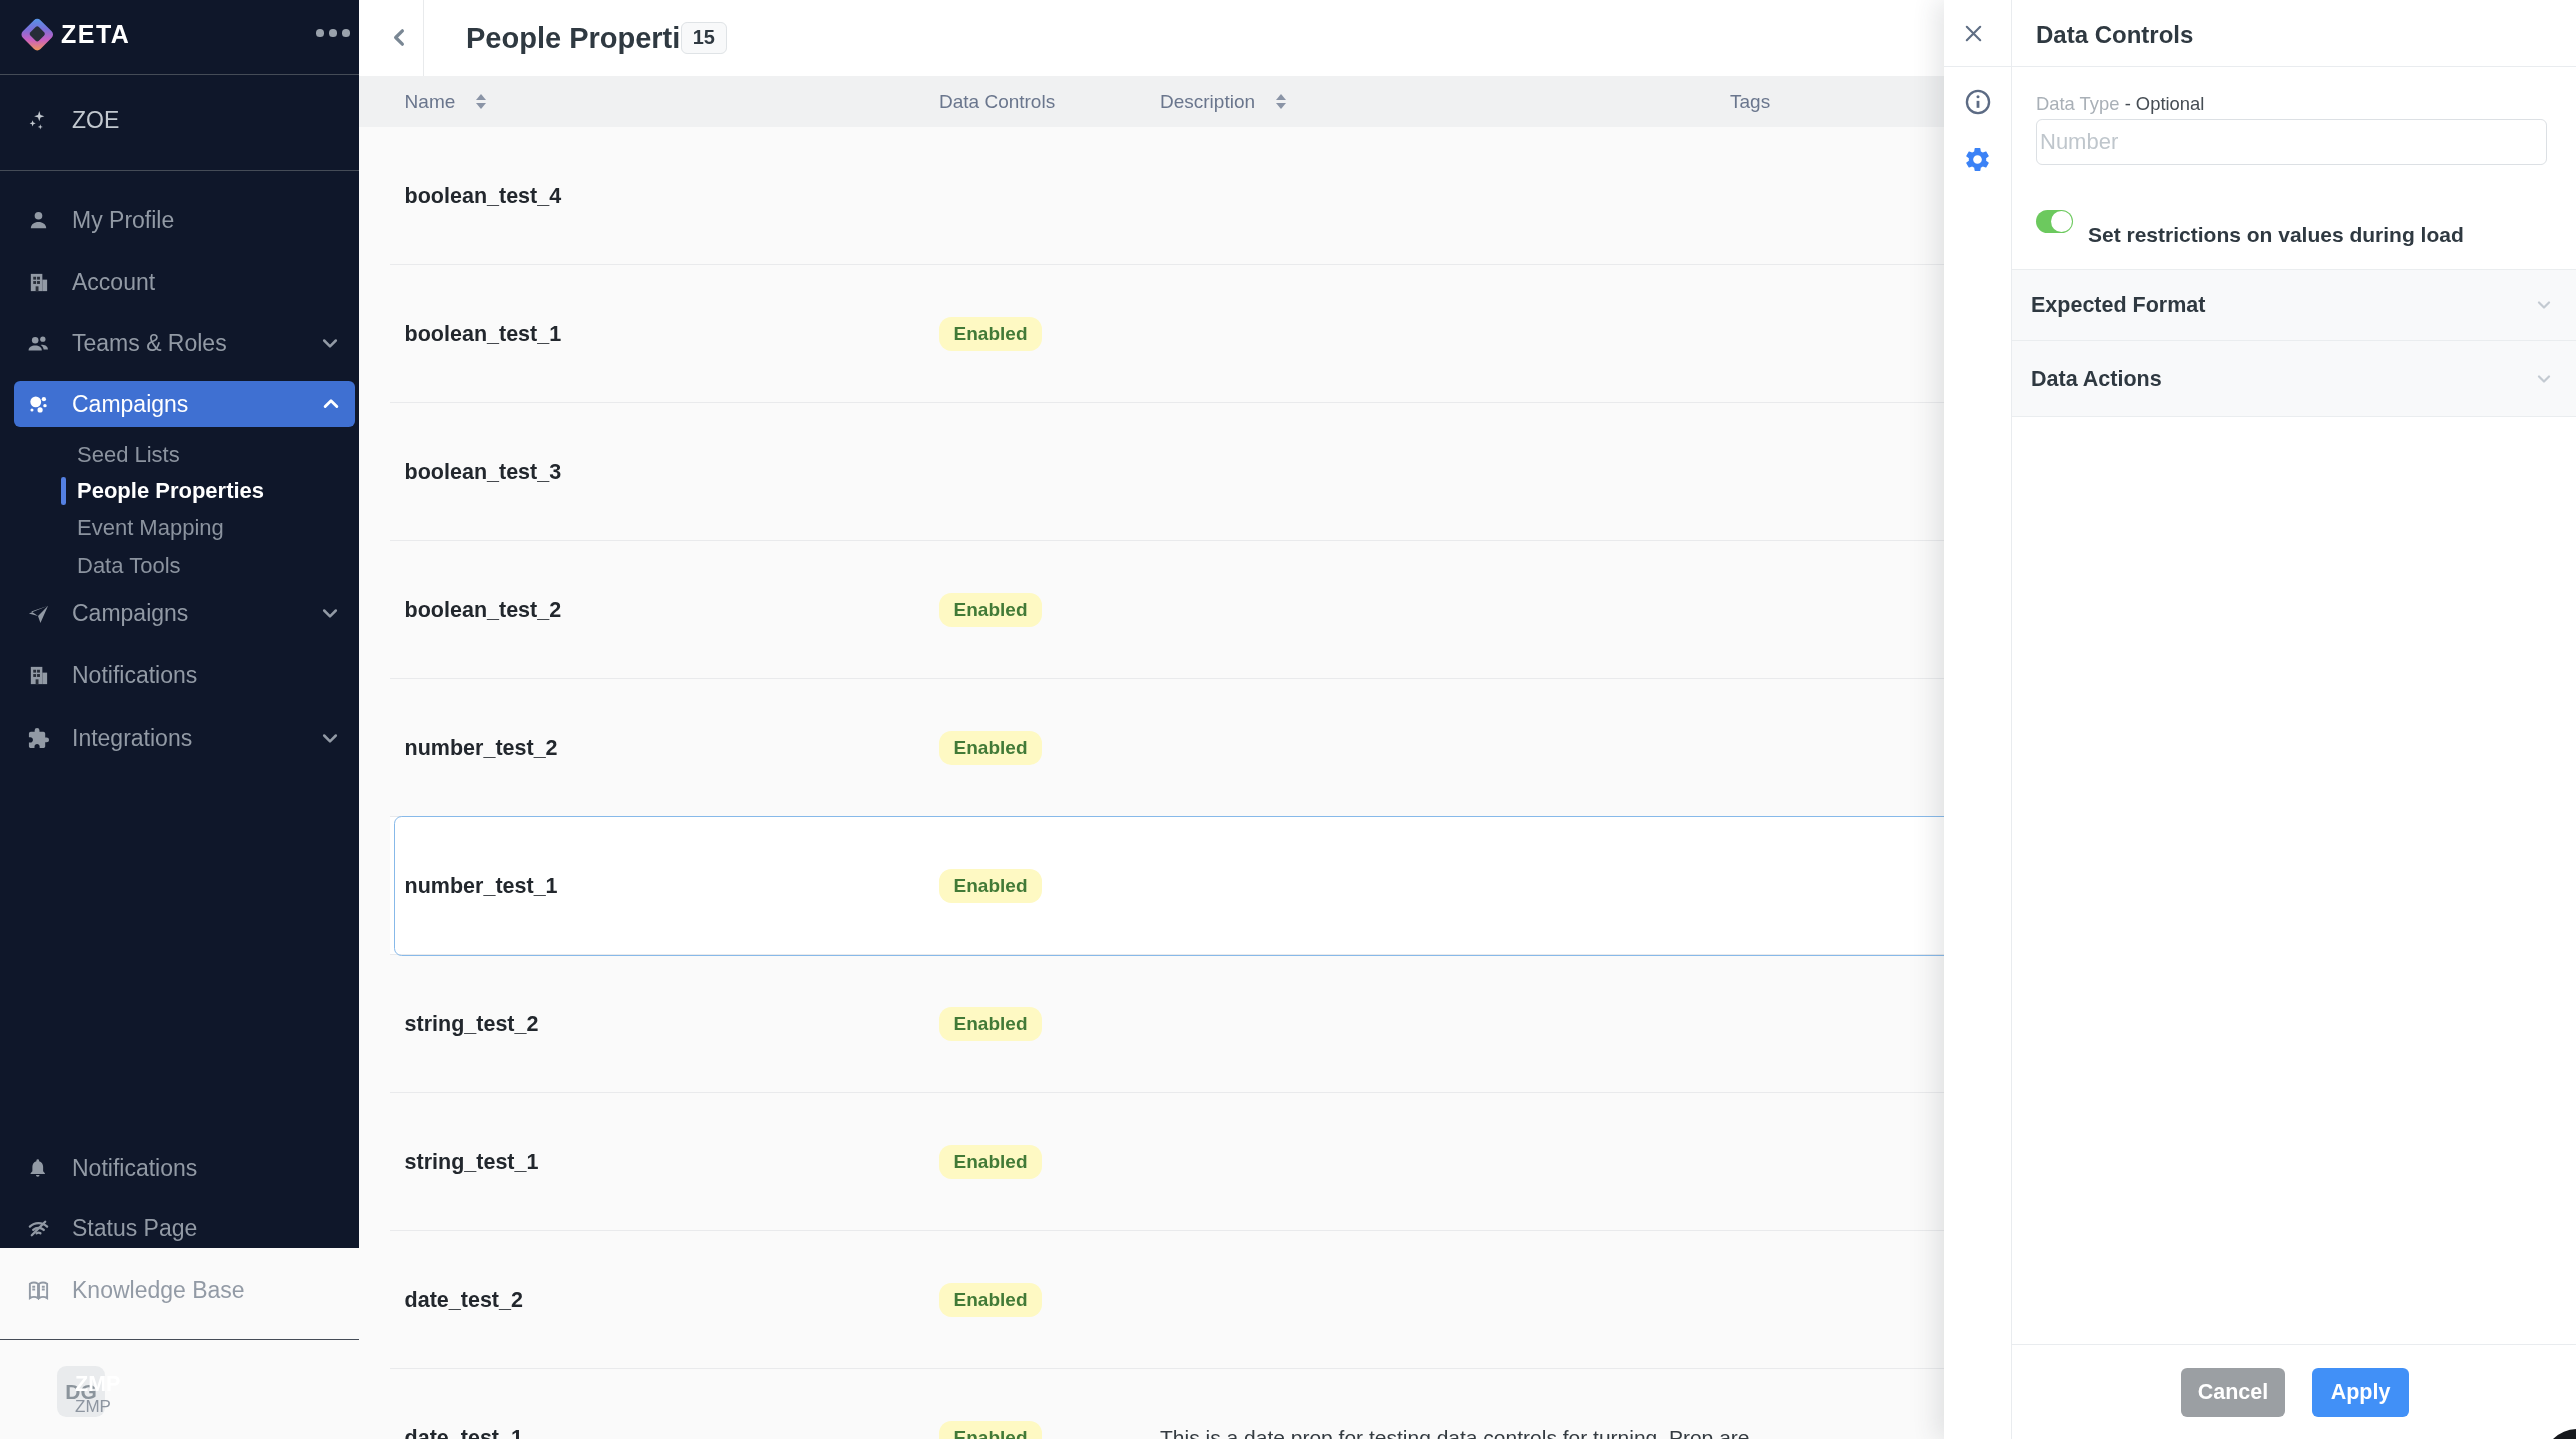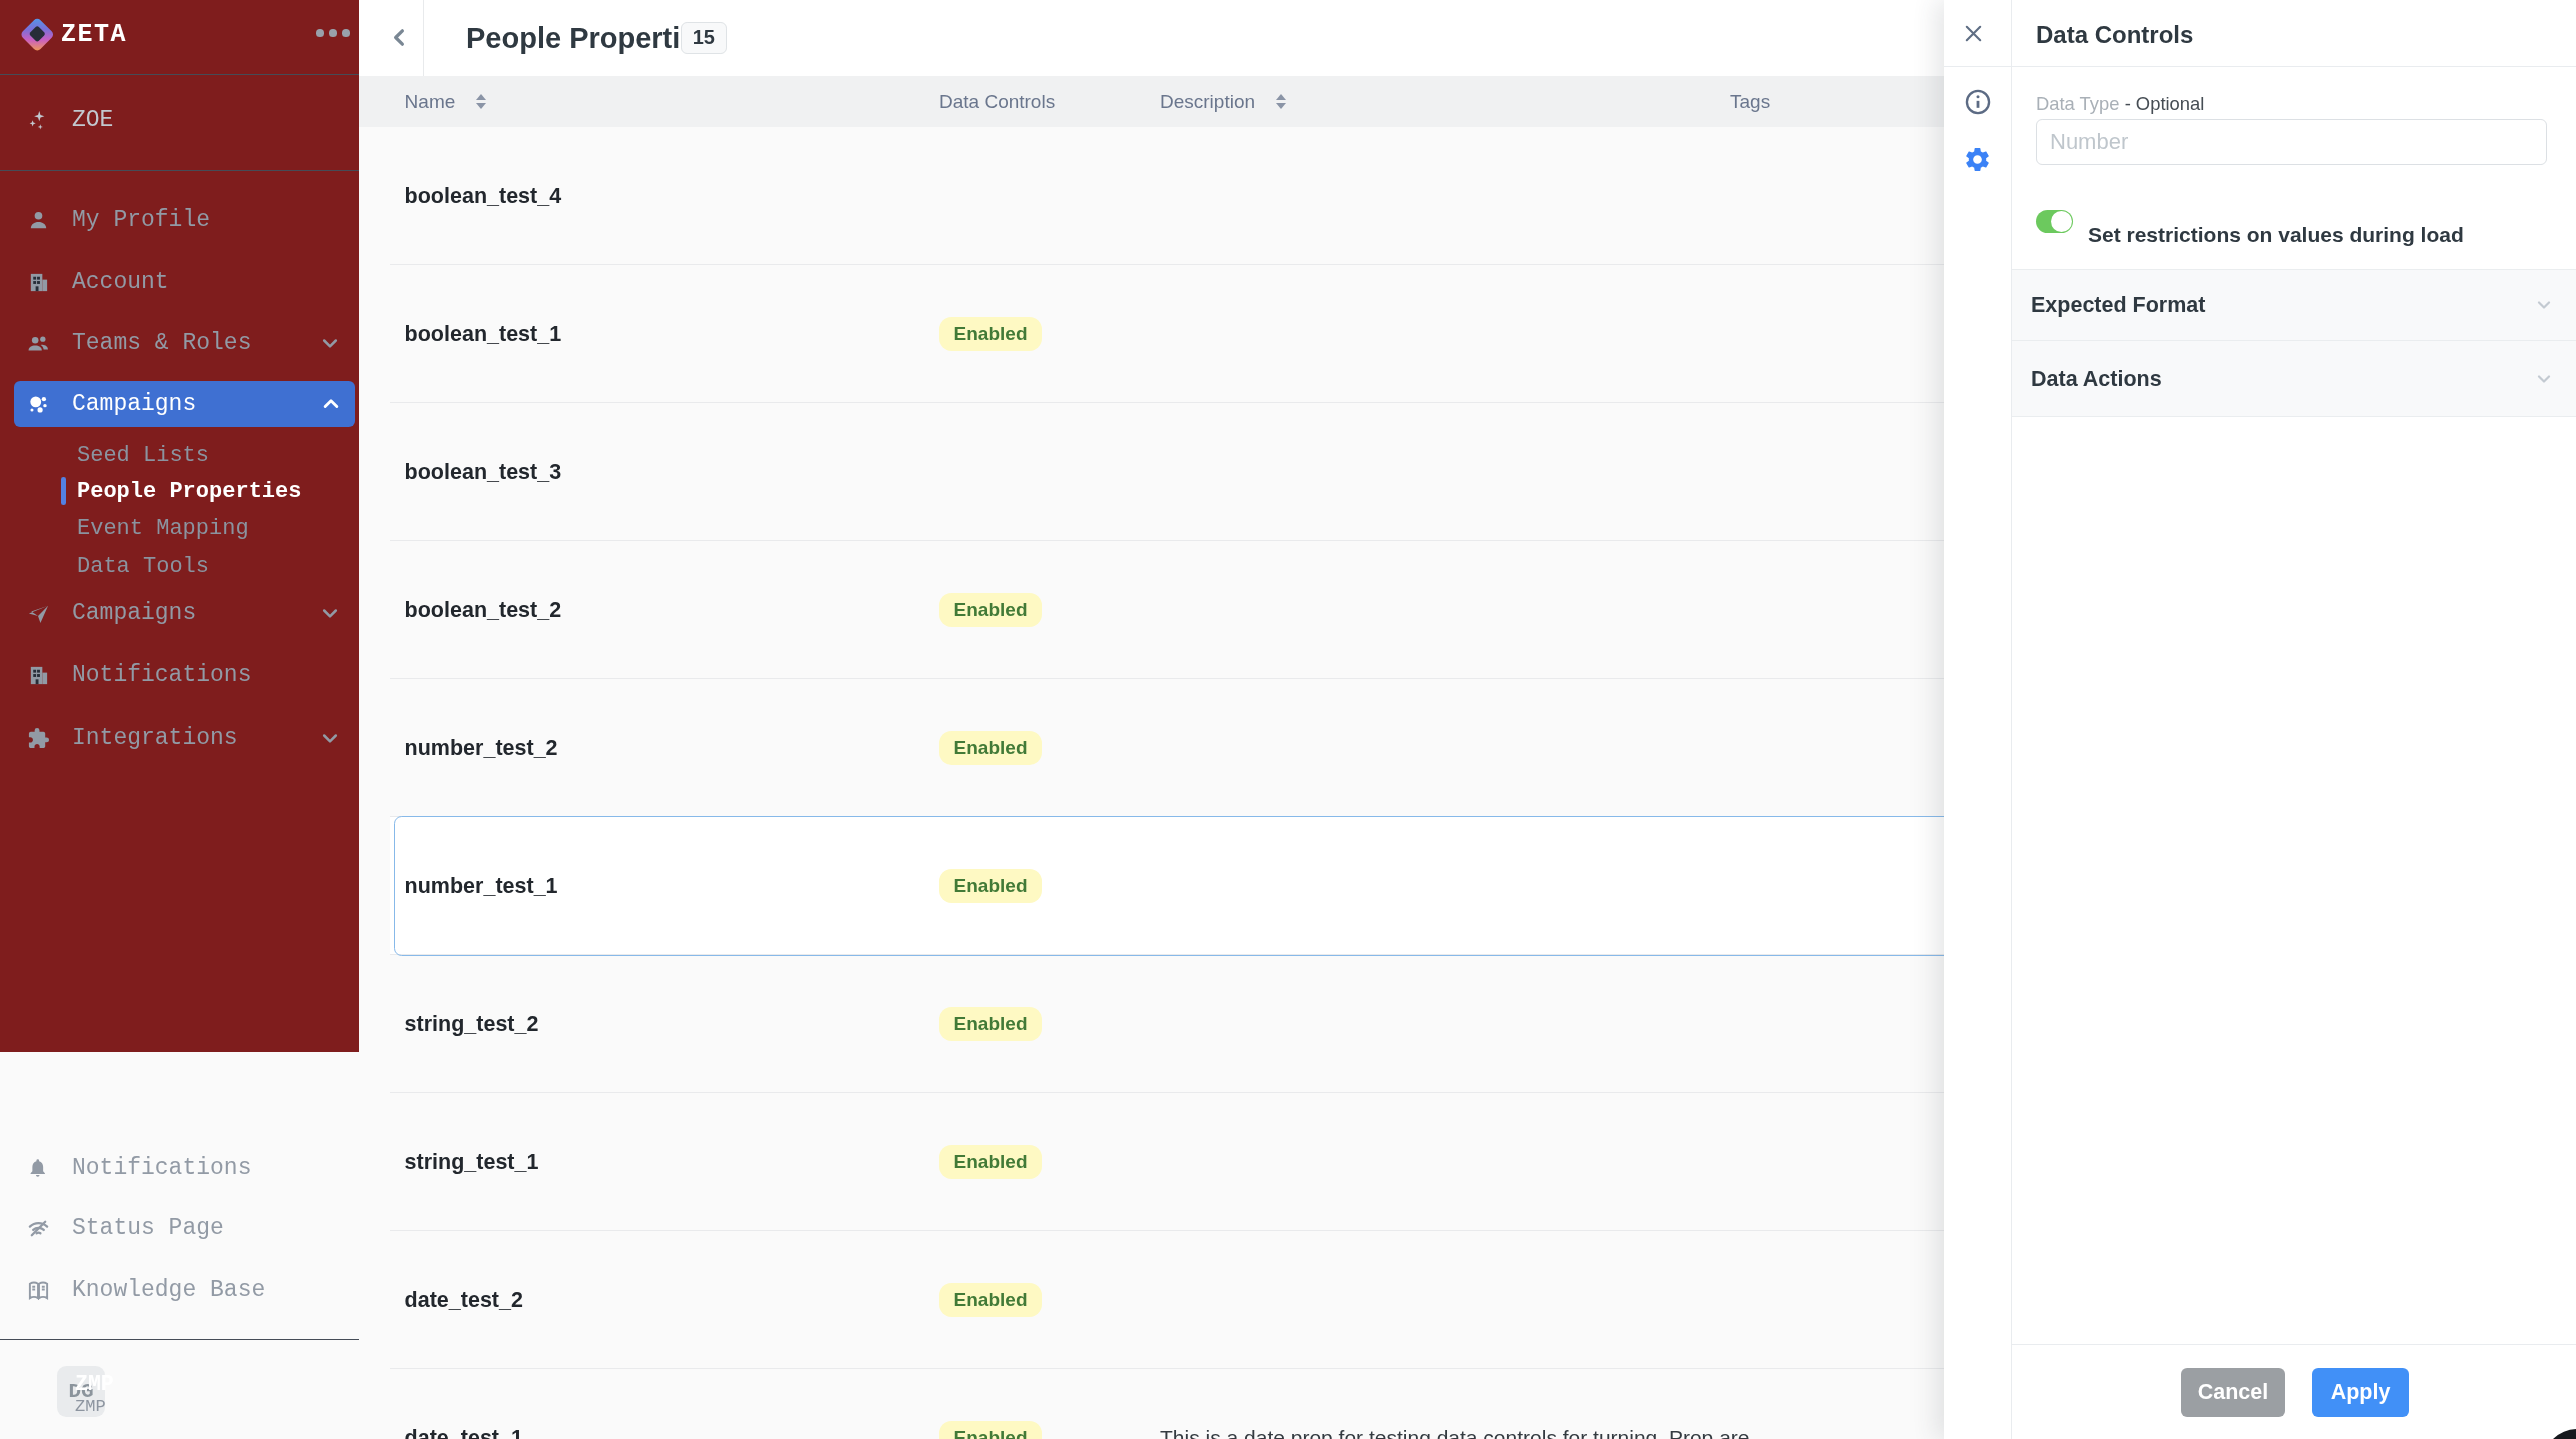--- a/index.html
+++ b/index.html
@@ -1,20 +1,20 @@
 <!DOCTYPE html>
 <html style="font-size:12.3px"><head>
 <meta charset="utf-8">
 <style>
   * { margin:0; padding:0; box-sizing:border-box; }
   html,body { width:2576px; height:1440px; overflow:hidden; }
   body { font-family:"Liberation Sans","DejaVu Sans",sans-serif; background:#fafafa; position:relative; }
 
   
-  .sidebar { position:absolute; left:0; top:0; width:359px; height:1052px; background:#7f1d1d; color:#929aa5; z-index:5;font-family:Liberation Mono, monospace; }
+  .sidebar { position:absolute; left:0; top:0; width:359px; height:1248px; background:#0f172a; color:#929aa5; z-index:5; }
   .sb-divider { position:absolute; left:0; right:0; height:0.8px; background:#454c57; }
   .logo-row { position:absolute; top:0; left:0; right:0; height:74px; }
   .logo-diamond { position:absolute; left:24.5px; top:21.5px; width:24.5px; height:24.5px; transform:rotate(45deg); border-radius:4.6px;
       background:linear-gradient(135deg,#4f9bea 0%,#7a6fd8 35%,#c95fc0 65%,#f5a04a 100%); }
   .logo-diamond::after { content:""; position:absolute; left:6.1px; top:6.1px; width:12.3px; height:12.3px; border-radius:2.3px; background:#272d38; }
   .logo-text { position:absolute; left:61px; top:20px; font-size:25px; font-weight:800; letter-spacing:1.5px; color:#ffffff; }
   .ellipsis { position:absolute; left:316px; top:29px; display:flex; gap:5.4px; cursor:pointer; }
   .ellipsis i { width:7.7px; height:7.7px; border-radius:50%; background:#99a1ab; }
 
   .sb-item { position:absolute; left:0; right:0; height:46px; cursor:pointer; }
@@ -62,21 +62,21 @@
   .drawer { position:absolute; left:1944px; top:0; width:633px; height:1440px; background:#ffffff; box-shadow:-9.2px 0 23px rgba(47,57,65,.12); z-index:10; }
   .dw-header { position:absolute; left:0; top:0; right:0; height:67px; border-bottom:0.8px solid #e9ecef; }
   .dw-close { position:absolute; left:15.3px; top:19px; width:29px; height:29px; display:flex; align-items:center; justify-content:center; cursor:pointer; }
   .dw-title { position:absolute; left:92px; top:21px; font-size:24px; font-weight:700; color:#2f3941; white-space:nowrap; }
   .dw-rail { position:absolute; left:0; top:0; bottom:0; width:68px; border-right:0.8px solid #e9ecef; }
   .rail-icon { position:absolute; left:50%; transform:translateX(-50%); width:32px; height:32px; display:flex; align-items:center; justify-content:center; cursor:pointer; }
   .dw-content { position:absolute; left:68px; top:67px; right:0; bottom:0; }
   .dt-label { position:absolute; left:24px; top:26px; font-size:18.4px; }
   .dt-label .l1 { color:#a9b0b7; }
   .dt-label .l2 { color:#464d54;margin-top:32px; }
-  .dt-input { position:absolute; left:24px; top:52px; width:511px; height:46px; border:1.5px solid #dce0e4; border-radius:6.1px; background:#fff; font-size:22px; color:#40474e; padding:0 13px; outline:none; font-family:"Liberation Sans","DejaVu Sans",sans-serif; }
+  .dt-input { position:absolute; left:24px; top:52px; width:511px; height:46px; border:1.5px solid #dce0e4; border-radius:6.1px; background:#fff; font-size:22px; color:#40474e; padding:0 3px; outline:none; font-family:"Liberation Sans","DejaVu Sans",sans-serif; }
   .dt-input::placeholder { color:#bfc6cc; }
   .toggle { position:absolute; left:24px; top:143px; width:37px; height:23px; border-radius:11.5px; background:#6cc95e; cursor:pointer; }
   .toggle .knob { position:absolute; right:0.8px; top:0.8px; width:21.5px; height:21.5px; border-radius:50%; background:#ffffff; }
   .toggle-label { position:absolute; left:76px; top:156px; font-size:21px; font-weight:600; color:#2f3941; white-space:nowrap; }
   .accordion { position:absolute; left:0; right:0; background:#f8f9fa; cursor:pointer; }
   .acc1 { top:202px; height:72px; border-top:0.8px solid #eaedef; border-bottom:0.8px solid #eaedef; }
   .acc2 { top:274px; height:76px; border-bottom:0.8px solid #eaedef; }
   .accordion .acc-lbl { position:absolute; left:19px; top:50%; transform:translateY(-50%); font-size:21.5px; font-weight:700; color:#2f3941; white-space:nowrap; }
   .accordion .acc-chev { position:absolute; left:522px; top:50%; transform:translateY(-50%); width:20px; height:20px; }
   .dw-footer { position:absolute; left:0; right:0; top:1277px; border-top:0.8px solid #e9ecef; height:163px; }

